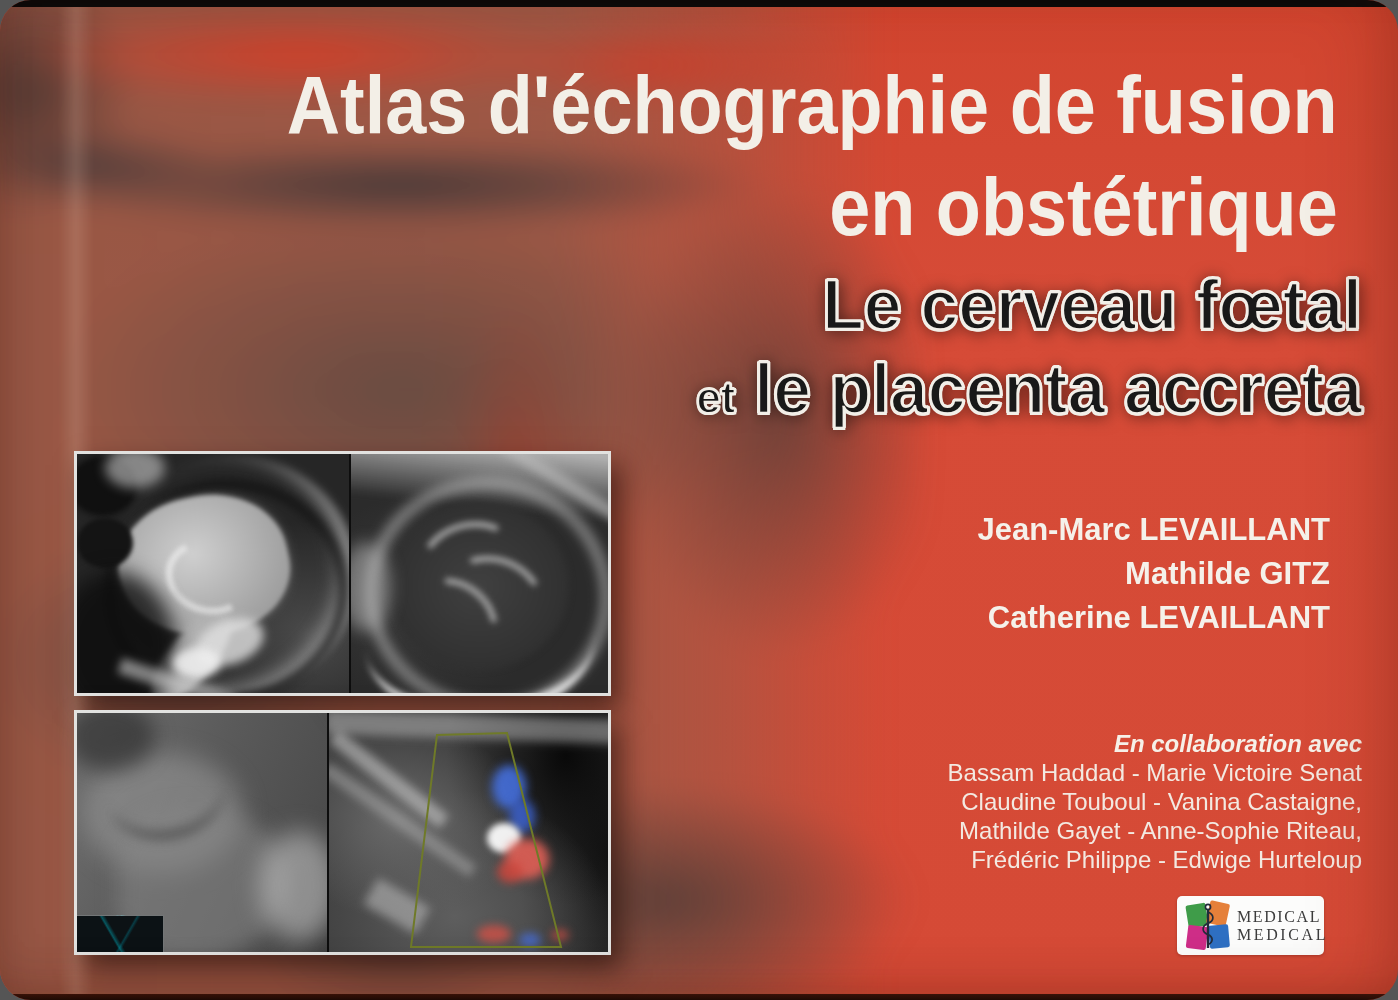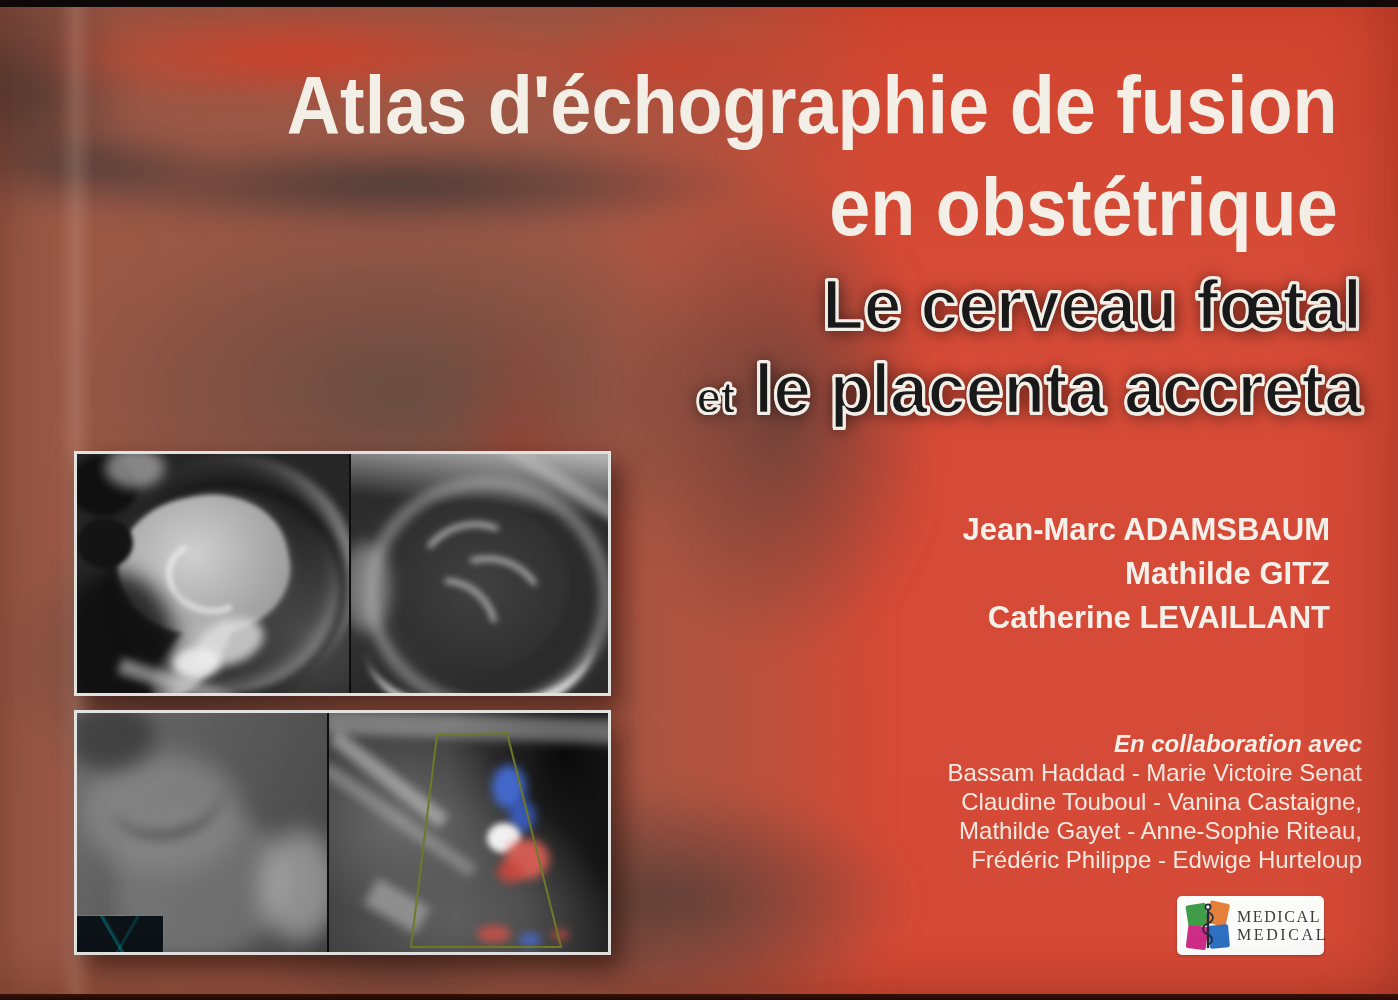--- a/index.html
+++ b/index.html
@@ -1,18 +1,18 @@
 <!DOCTYPE html>
 <html><head>
 <meta charset="utf-8">
 <style>
   html,body{margin:0;padding:0;background:#555;}
   .page{position:relative;width:1398px;height:1000px;overflow:hidden;
         background:linear-gradient(180deg,#d2452f 0%,#d64b37 30%,#d54a36 100%);
-        font-family:"Liberation Sans",sans-serif;}
+        font-family:"Liberation Sans",sans-serif;border-radius:31px;}
   .abs{position:absolute;}
 
   
   .bg-mute{position:absolute;top:-30px;bottom:-30px;left:-30px;width:950px;
     filter:blur(14px);
     background:
       radial-gradient(420px 70px at 330px 85px, rgba(211,62,40,.95), rgba(211,62,40,0) 70%),
       radial-gradient(260px 60px at 690px 95px, rgba(205,60,40,.8), rgba(205,60,40,0) 72%),
       radial-gradient(520px 60px at 430px 215px, rgba(45,48,52,.8), rgba(45,48,52,0) 72%),
       radial-gradient(170px 50px at 130px 195px, rgba(50,50,55,.65), rgba(50,50,55,0) 70%),
@@ -237,21 +237,21 @@
       <div class="blob dr3"></div>
       <div class="blob db3"></div>
       <div class="blob dr4"></div>
       <svg class="d-svg" width="279" height="239">
         <polygon points="108,22 178,20 232,234 82,234" fill="none" stroke-width="2" stroke="#6f7a28"></polygon>
       </svg>
     </div>
   </div>
 
   <div class="abs authors">
-    <div>Jean-Marc ADAMSBAUM</div>
+    <div>Jean-Marc LEVAILLANT</div>
     <div>Mathilde GITZ</div>
     <div>Catherine LEVAILLANT</div>
   </div>
 
   <div class="abs collab">
     <div class="collab-head">En collaboration avec</div>
     <div class="collab-line">Bassam Haddad - Marie Victoire Senat</div>
     <div class="collab-line">Claudine Touboul - Vanina Castaigne,</div>
     <div class="collab-line">Mathilde Gayet - Anne-Sophie Riteau,</div>
     <div class="collab-line">Frédéric Philippe  - Edwige Hurteloup</div>

